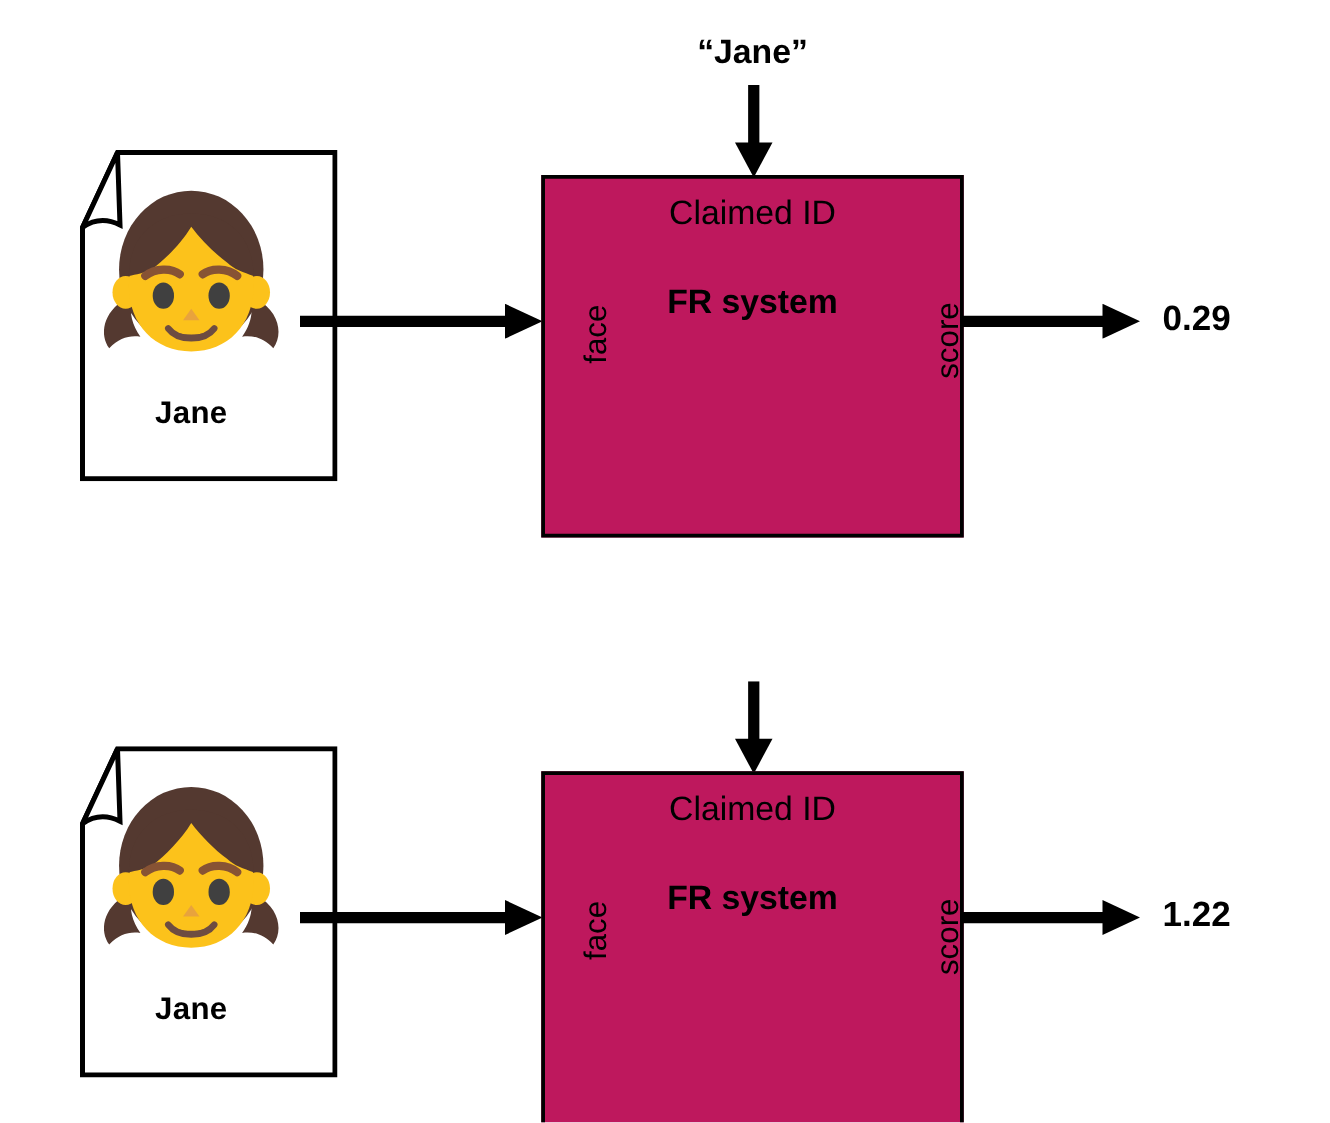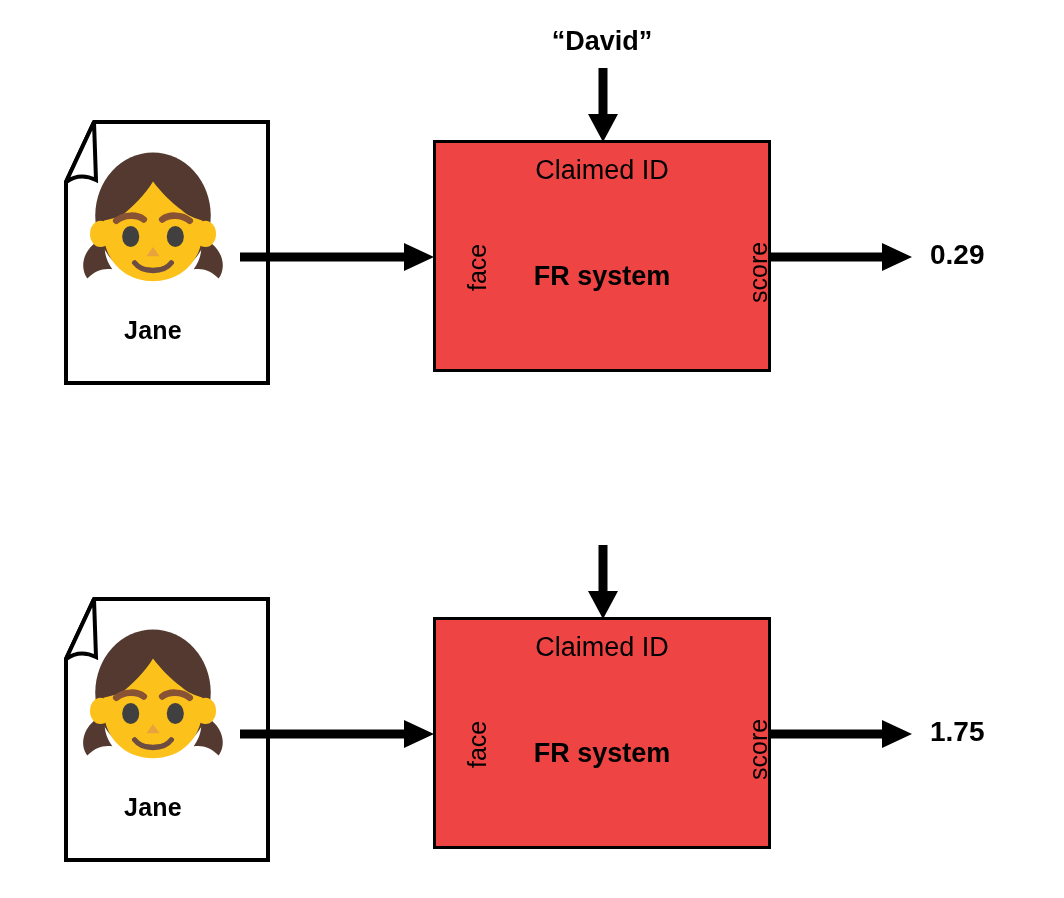--- a/index.html
+++ b/index.html
@@ -54,40 +54,40 @@
     letter-spacing: 0.2px;
     line-height: 1;
   }
 
   
   .fr-box {
     position: absolute;
     left: 433px;
     top: 140px;
     width: 338px;
-    height: 232px;
-    background: #ef4444;
+    height: 290px;
+    background: #be185d;
     border: 3px solid #000000;
     box-sizing: border-box;
   }
   .claimed-id {
     position: absolute;
     left: 0;
     right: 0;
     top: 14px;
     text-align: center;
     font-size: 27px;
     font-weight: normal;
     line-height: 1;
   }
   .fr-title {
     position: absolute;
     left: 0;
     right: 0;
-    top: 120px;
+    top: 85px;
     text-align: center;
     font-size: 27px;
     font-weight: bold;
     line-height: 1;
   }
   .side-label {
     position: absolute;
     font-size: 25px;
     font-weight: normal;
     line-height: 1;
@@ -144,21 +144,21 @@
     white-space: nowrap;
   }
 </style>
 </head>
 <body>
 
 <div id="canvas">
 
   <div class="row" style="top:0px;">
 
-    <div class="claimed-name bold">“David”</div>
+    <div class="claimed-name bold">“Jane”</div>
 
     <div class="arrow-down">
       <svg viewBox="0 0 34 76" width="34" height="76">
         <line x1="17" y1="0" x2="17" y2="52" stroke="#000" stroke-width="9"></line>
         <polygon points="17,74 2,46 32,46" fill="#000"></polygon>
       </svg>
     </div>
 
     <div class="doc">
       <svg viewBox="0 0 206 265" width="206" height="265">
@@ -273,16 +273,16 @@
       <div class="side-label right">score</div>
     </div>
 
     <div class="arrow-out">
       <svg viewBox="0 0 146 28" width="146" height="28">
         <line x1="0" y1="14" x2="118" y2="14" stroke="#000" stroke-width="9"></line>
         <polygon points="144,14 114,0 114,28" fill="#000"></polygon>
       </svg>
     </div>
 
-    <div class="score-value">1.75</div>
+    <div class="score-value">1.22</div>
   </div>
 
 </div>
 
 </body></html>

